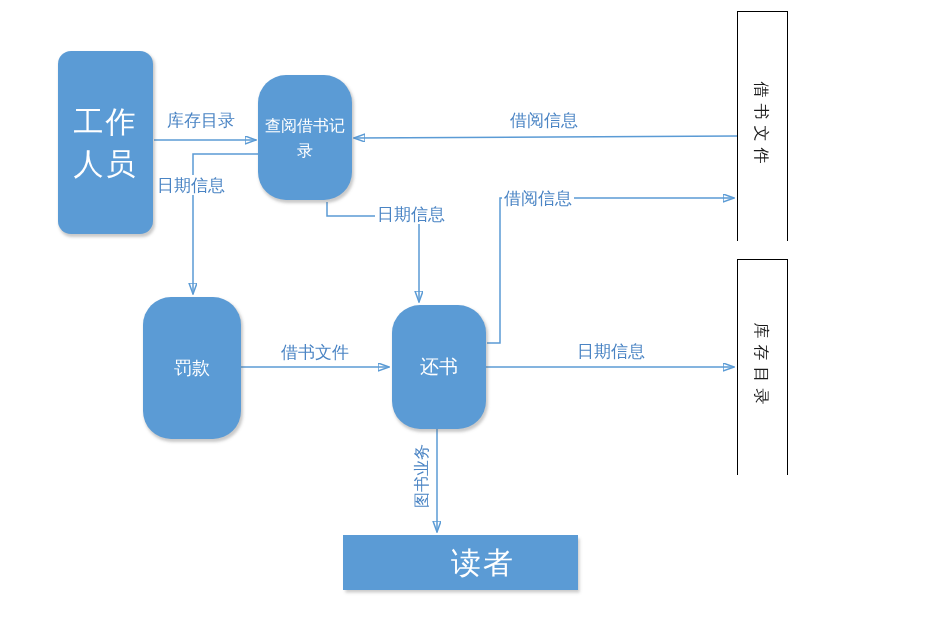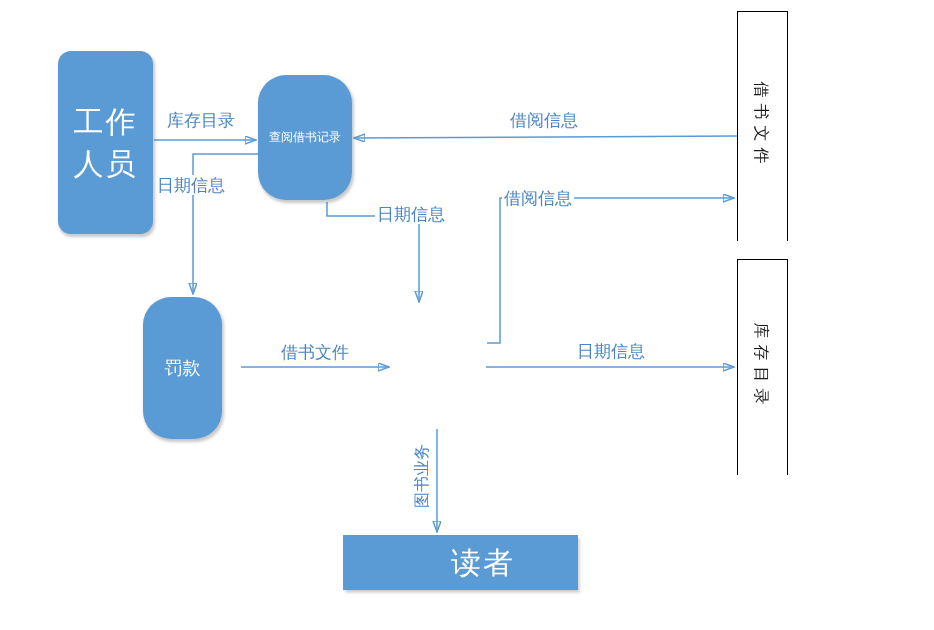--- a/index.html
+++ b/index.html
@@ -21,22 +21,22 @@
     box-shadow:1.5px 2.5px 3px rgba(100,100,100,0.35);
   }
   .node.ext{ 
     font-size:30px;line-height:42px;letter-spacing:2px;
   }
   .node.proc{ 
     border-radius:28px;
   }
   .staff{left:58px;top:51px;width:95px;height:183px;padding:0 10px;box-sizing:content-box;}
   .staff{width:75px;padding:0 10px;border-radius:13px;}
-  .check-record{left:258px;top:75px;width:94px;height:125px;font-size:12px;line-height:25px;padding:16px 6px;box-sizing:border-box;}
-  .fine{left:143px;top:297px;width:79px;height:142px;font-size:18px;}
+  .check-record{left:258px;top:75px;width:94px;height:125px;font-size:16px;line-height:25px;padding:16px 6px;box-sizing:border-box;}
+  .fine{left:143px;top:297px;width:98px;height:142px;font-size:18px;}
   .return-book{left:392px;top:305px;width:94px;height:124px;font-size:19px;}
   .reader{left:343px;top:535px;width:190px;height:55px;font-size:30px;letter-spacing:6px;padding-left:45px;}
   .store{
     position:absolute;background:#ffffff;z-index:2;
     border:1.5px solid #000;border-bottom:none;
   }
   .borrow-file{left:737px;top:11px;width:49px;height:229px;}
   .inventory-catalog{left:737px;top:259px;width:49px;height:215px;}
   .store-text{
     position:absolute;z-index:3;
@@ -84,20 +84,21 @@
     <path d="M487,343 L500,343 L500,198 L734,198" marker-end="url(#ah)"></path>
     <path d="M486,367 L734,367" marker-end="url(#ah)"></path>
     <path d="M437,429 L437,532" marker-end="url(#ah)"></path>
   </svg>
 
   <div class="node ext staff">工作人员</div>
   <div class="node ext reader">读者</div>
 
   <div class="node proc check-record">查阅借书记录</div>
   <div class="node proc fine">罚款</div>
+  <div class="node proc return-book">还书</div>
 
   <div class="store borrow-file"></div>
   <div class="store-text borrow-file-text">借书文件</div>
   <div class="store inventory-catalog"></div>
   <div class="store-text inventory-text">库存目录</div>
 
   <div class="flow-label lbl-book-info">库存目录</div>
   <div class="flow-label lbl-borrow-top">借阅信息</div>
   <div class="flow-label lbl-date-1">日期信息</div>
   <div class="flow-label lbl-date-2">日期信息</div>

